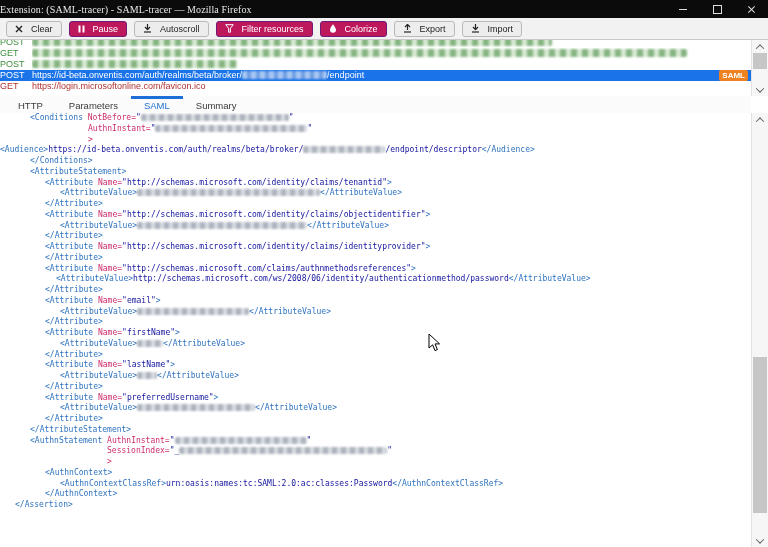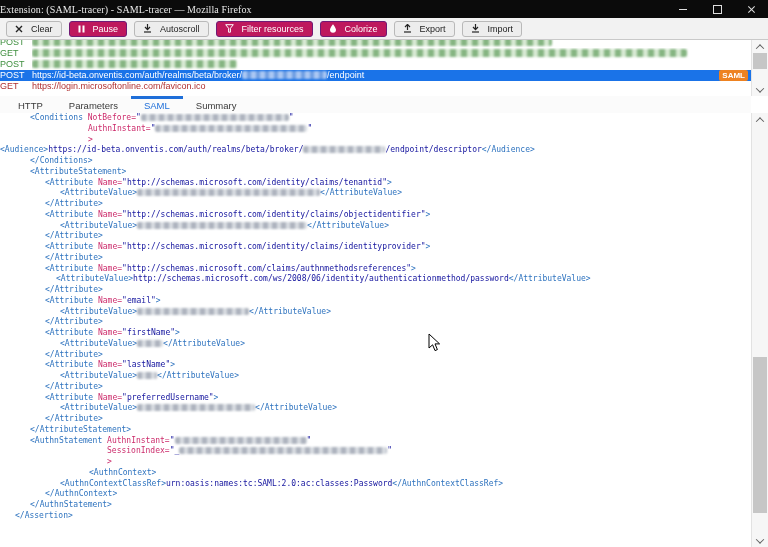--- a/index.html
+++ b/index.html
@@ -223,24 +223,23 @@
       <div class="xline" style="padding-left: 45px;"><span class="tok-g">&lt;Attribute </span><span class="tok-a">Name=</span><span class="tok-v">"lastName"</span><span class="tok-g">&gt;</span></div>
       <div class="xline" style="padding-left: 60px;"><span class="tok-g">&lt;AttributeValue&gt;</span><span class="xblur" style="width: 20px;"></span><span class="tok-g">&lt;/AttributeValue&gt;</span></div>
       <div class="xline" style="padding-left: 45px;"><span class="tok-g">&lt;/Attribute&gt;</span></div>
       <div class="xline" style="padding-left: 45px;"><span class="tok-g">&lt;Attribute </span><span class="tok-a">Name=</span><span class="tok-v">"preferredUsername"</span><span class="tok-g">&gt;</span></div>
       <div class="xline" style="padding-left: 60px;"><span class="tok-g">&lt;AttributeValue&gt;</span><span class="xblur" style="width: 118px;"></span><span class="tok-g">&lt;/AttributeValue&gt;</span></div>
       <div class="xline" style="padding-left: 45px;"><span class="tok-g">&lt;/Attribute&gt;</span></div>
       <div class="xline" style="padding-left: 30px;"><span class="tok-g">&lt;/AttributeStatement&gt;</span></div>
       <div class="xline" style="padding-left: 30px;"><span class="tok-g">&lt;AuthnStatement </span><span class="tok-a">AuthnInstant=</span><span class="tok-v">"</span><span class="xblur" style="width: 132px;"></span><span class="tok-v">"</span></div>
       <div class="xline" style="padding-left: 107px;"><span class="tok-a">SessionIndex=</span><span class="tok-v">"_</span><span class="xblur" style="width: 208px;"></span><span class="tok-v">"</span></div>
       <div class="xline" style="padding-left: 107px;"><span class="tok-a">&gt;</span></div>
-      <div class="xline" style="padding-left: 45px; margin-left: 44px;"><span class="tok-g">&lt;AuthnContext&gt;</span></div>
+      <div class="xline" style="padding-left: 45px;"><span class="tok-g">&lt;AuthnContext&gt;</span></div>
       <div class="xline" style="padding-left: 60px;"><span class="tok-g">&lt;AuthnContextClassRef&gt;</span><span class="tok-v">urn:oasis:names:tc:SAML:2.0:ac:classes:Password</span><span class="tok-g">&lt;/AuthnContextClassRef&gt;</span></div>
       <div class="xline" style="padding-left: 45px;"><span class="tok-g">&lt;/AuthnContext&gt;</span></div>
-      <div class="xline" style="padding-left: 30px;"><span class="tok-g">&lt;/AuthnStatement&gt;</span></div>
       <div class="xline" style="padding-left: 15px;"><span class="tok-g">&lt;/Assertion&gt;</span></div>
     </div>
 
   <div id="content-scroll" class="vscroll">
     <span class="sc-btn sc-up">
         <span class="chev up"></span>
       </span>
     <span id="content-thumb" class="sc-thumb"></span>
     <span class="sc-btn sc-down">
         <span class="chev down"></span>

